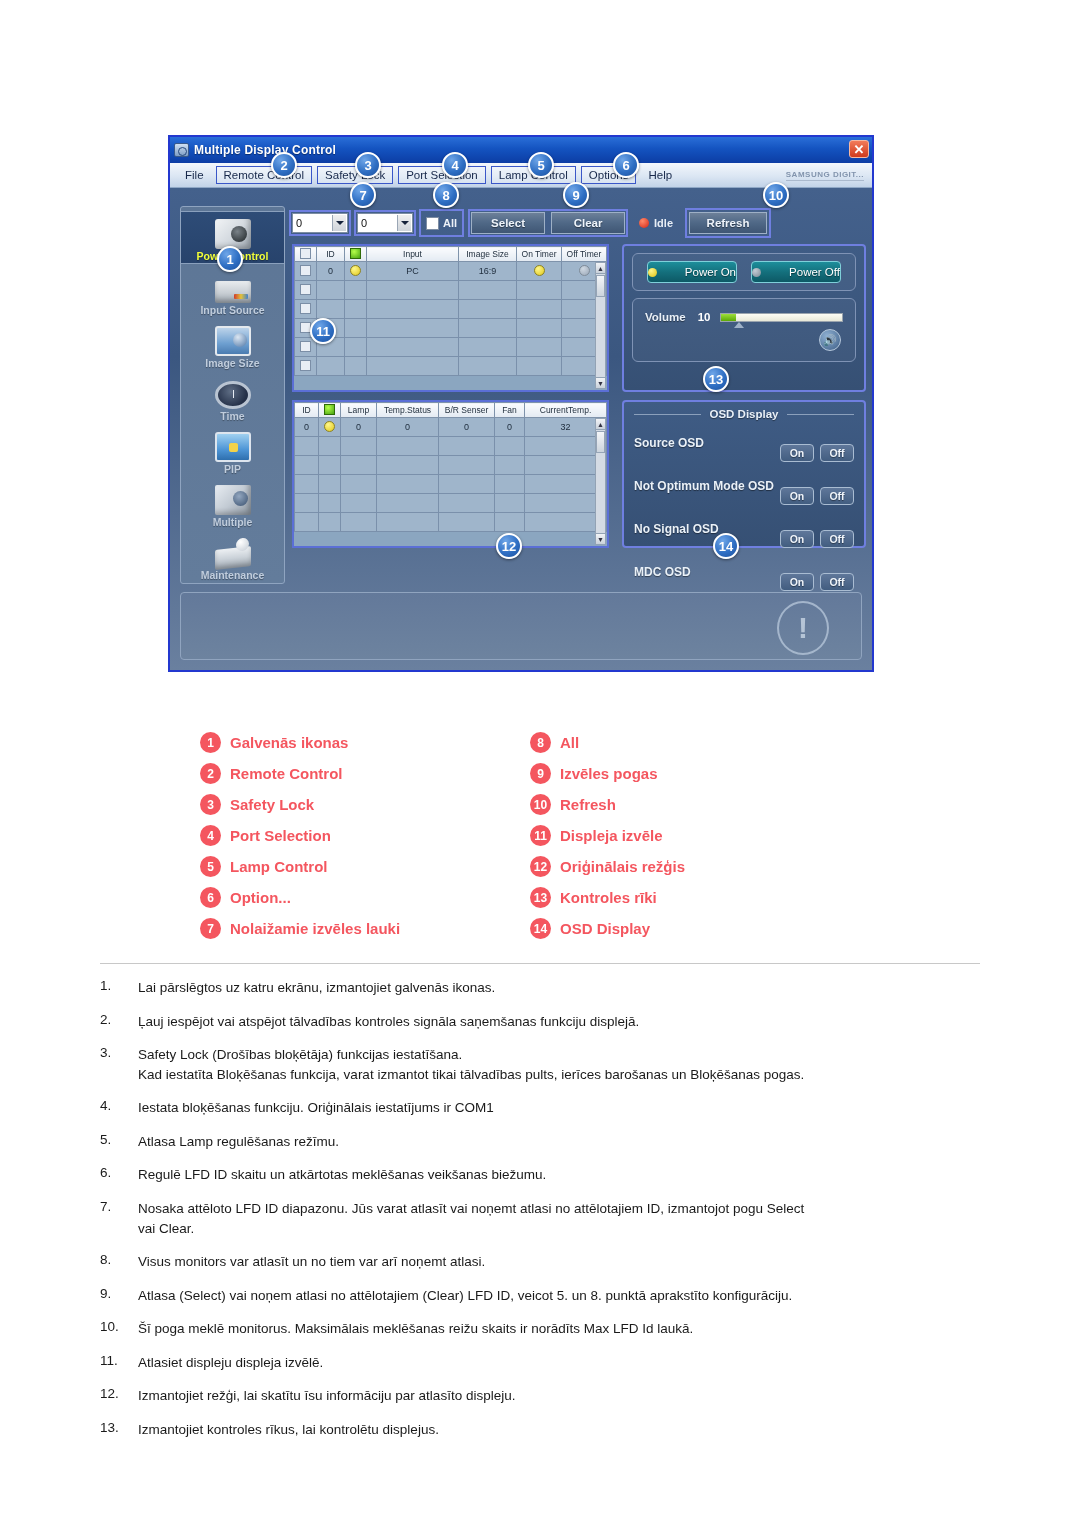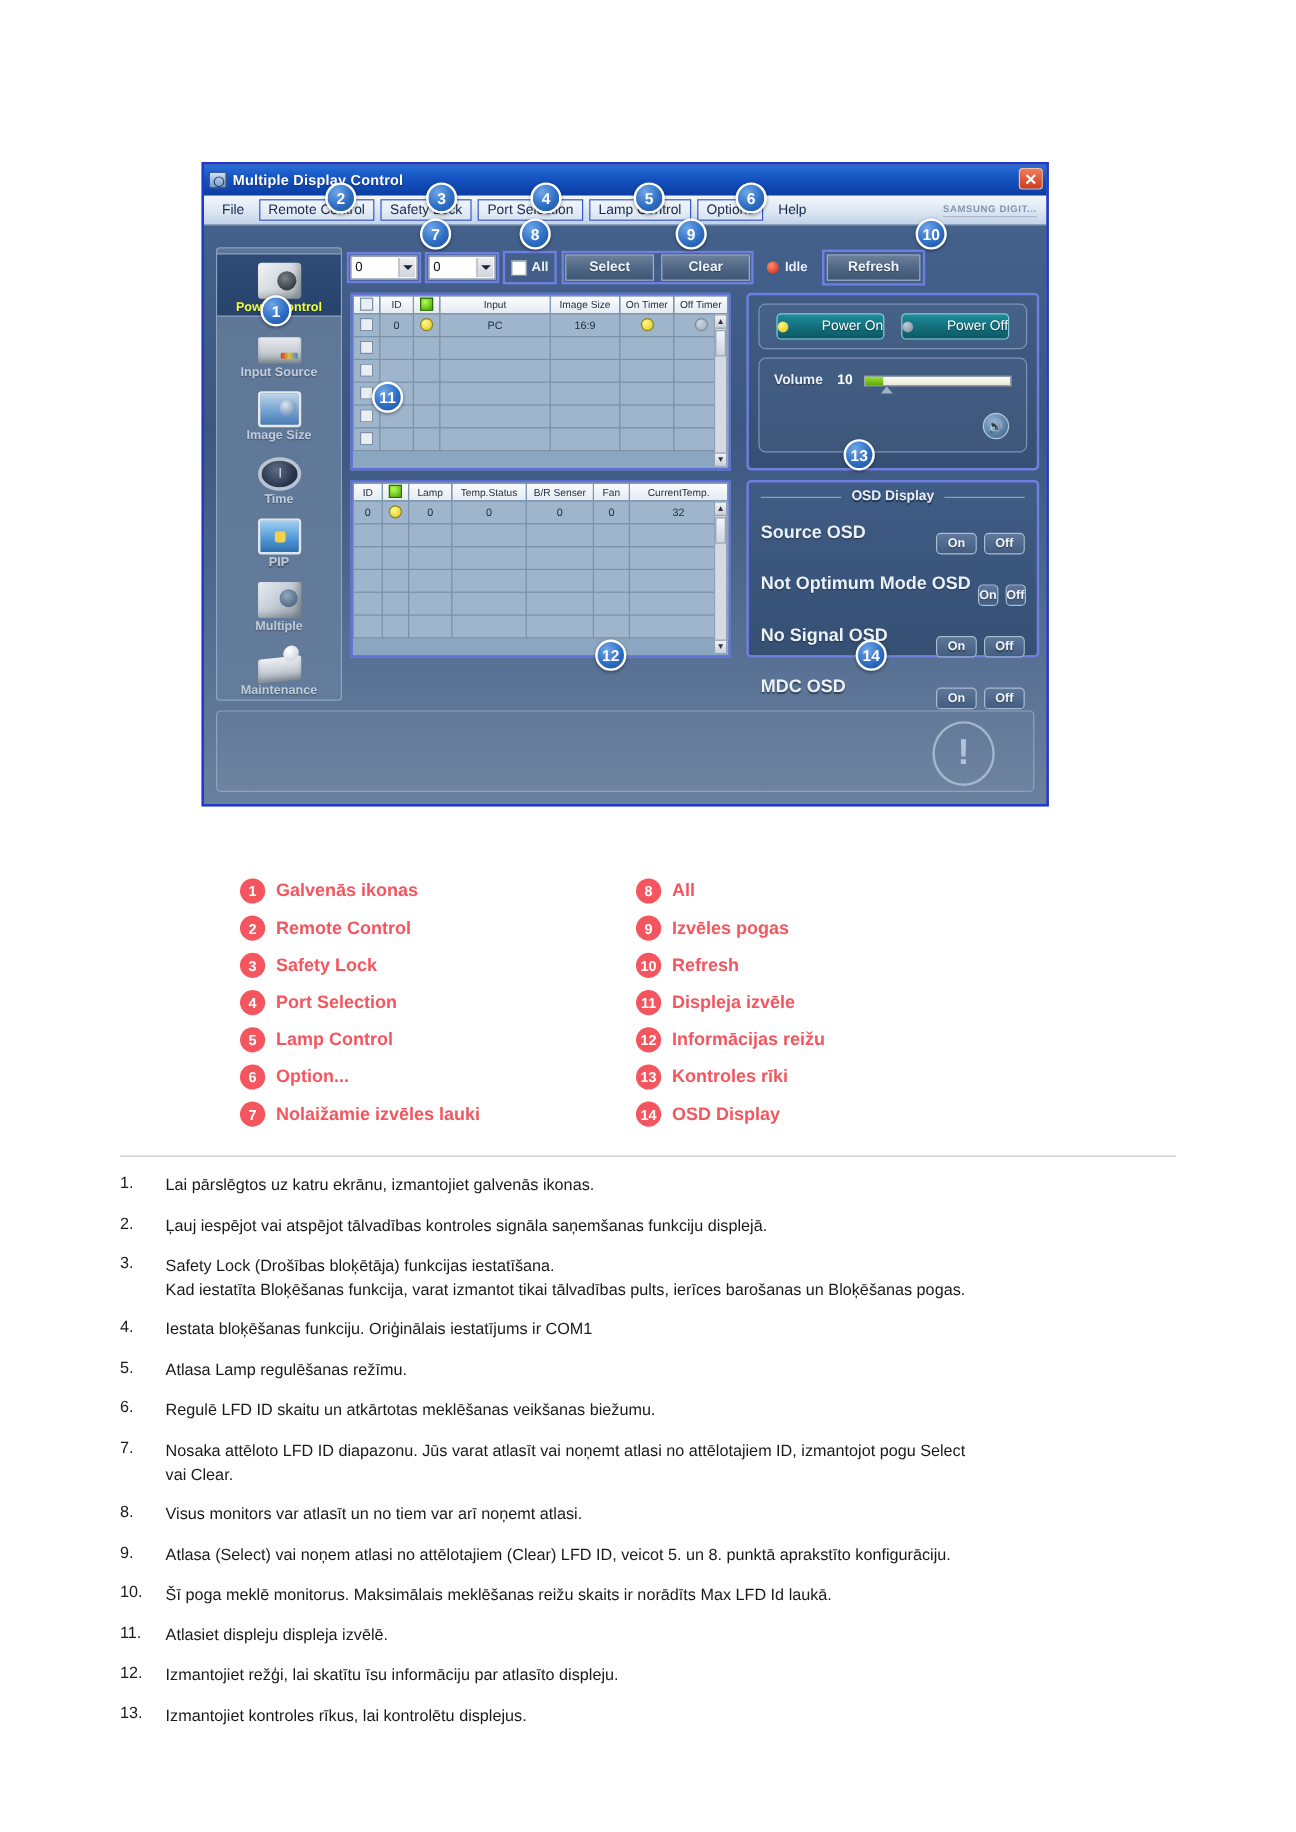--- a/index.html
+++ b/index.html
@@ -373,21 +373,21 @@
     color:#e9f0f8;font-size:11.5px;font-weight:bold;
     text-shadow:0 1px 1px rgba(0,0,0,.45);
   }
   .osd-title .ln{ flex:1;height:1px;background:#8ba0bc; }
   .osd-title span{ padding:0 8px; }
   .osd-row{
     display:flex;align-items:center;
     margin:0 10px 5px 10px;
   }
   .osd-lbl{
-    flex:1;color:#eaf1f8;font-size:15px;font-weight:bold;
+    flex:1;color:#eaf1f8;font-size:12px;font-weight:bold;
     text-shadow:0 1px 1px rgba(0,0,0,.45);
     white-space:nowrap;
   }
   .onoff{
     width:34px;height:18px;
     background:linear-gradient(to bottom,#5f779a,#425d80);
     border:1px solid #a9bcd2;border-radius:4px;
     display:flex;align-items:center;justify-content:center;
     color:#f0f5fb;font-size:10.5px;font-weight:bold;
     text-shadow:0 1px 1px rgba(0,0,0,.45);
@@ -710,21 +710,21 @@
       <div class="inner-grp">
         <div class="pw-btn">
           <span class="pw-led"></span>
           <span>Power On</span>
         </div>
         <div class="pw-btn">
           <span class="pw-led off"></span>
           <span>Power Off</span>
         </div>
       </div>
-      <div class="inner-grp" style="position:relative;height:79px;align-items:flex-start;padding-top:12px">
+      <div class="inner-grp" style="position:relative;height:64px;align-items:flex-start;padding-top:12px">
         <div class="vol-row">
           <span class="vol-label">Volume</span>
           <span class="vol-num">10</span>
           <span class="vol-track">
             <span class="vol-fill"></span>
             <span class="vol-thumb"></span>
           </span>
         </div>
         <div class="mute-ico">🔊</div>
       </div>
@@ -823,21 +823,21 @@
     <div class="legend-row">
         <span class="lg-num">10</span>
         <span class="lg-text">Refresh</span>
       </div>
     <div class="legend-row">
         <span class="lg-num">11</span>
         <span class="lg-text">Displeja izvēle</span>
       </div>
     <div class="legend-row">
         <span class="lg-num">12</span>
-        <span class="lg-text">Informācijas reižu</span>
+        <span class="lg-text">Oriģinālais režģis</span>
       </div>
     <div class="legend-row">
         <span class="lg-num">13</span>
         <span class="lg-text">Kontroles rīki</span>
       </div>
     <div class="legend-row">
         <span class="lg-num">14</span>
         <span class="lg-text">OSD Display</span>
       </div>
   </div>

